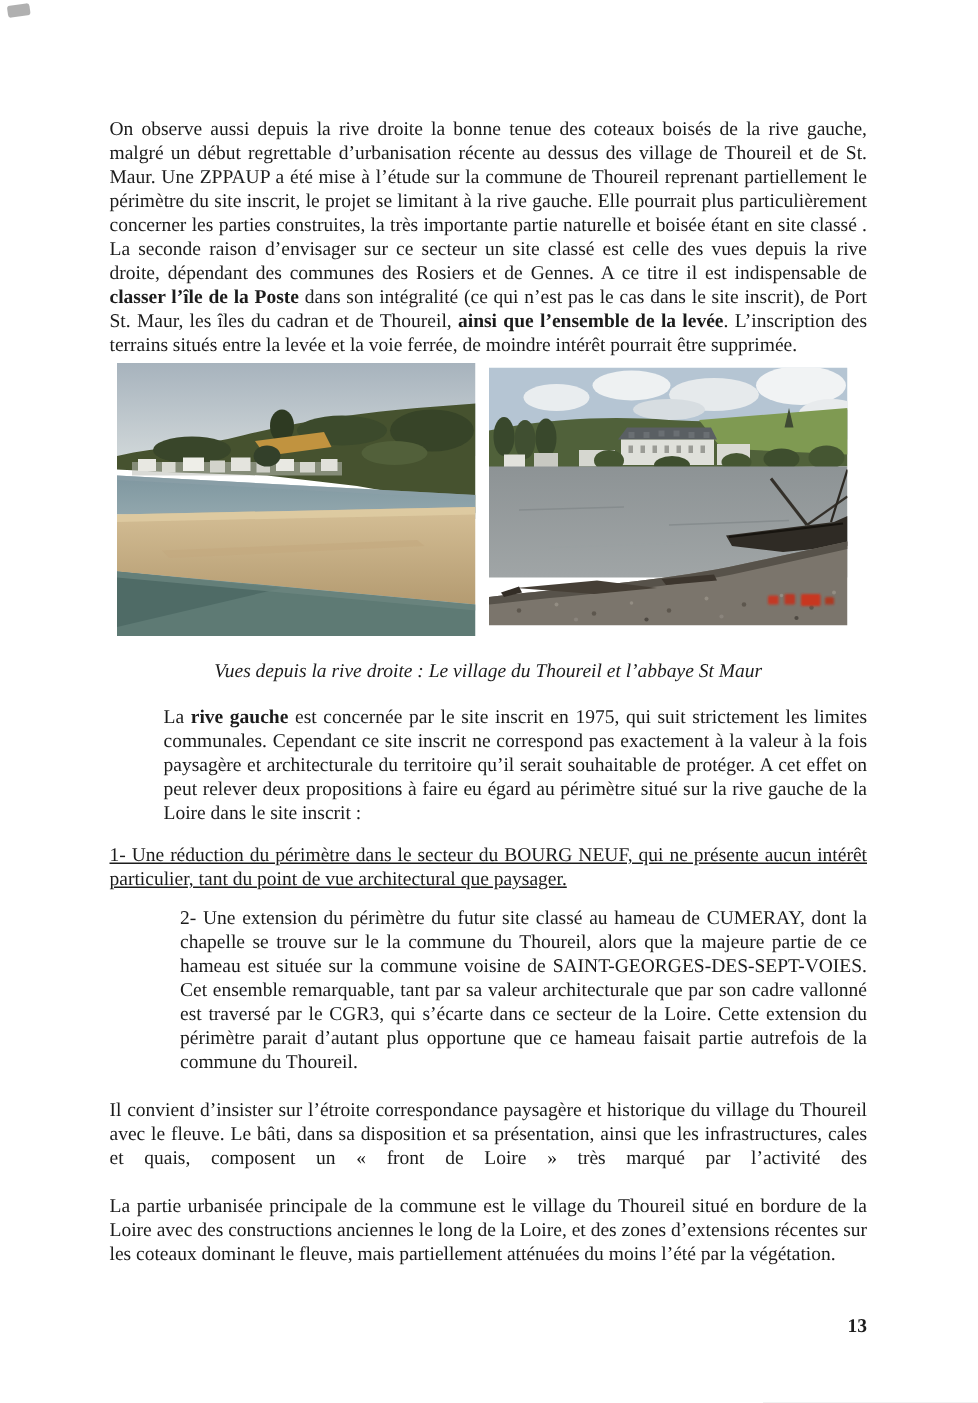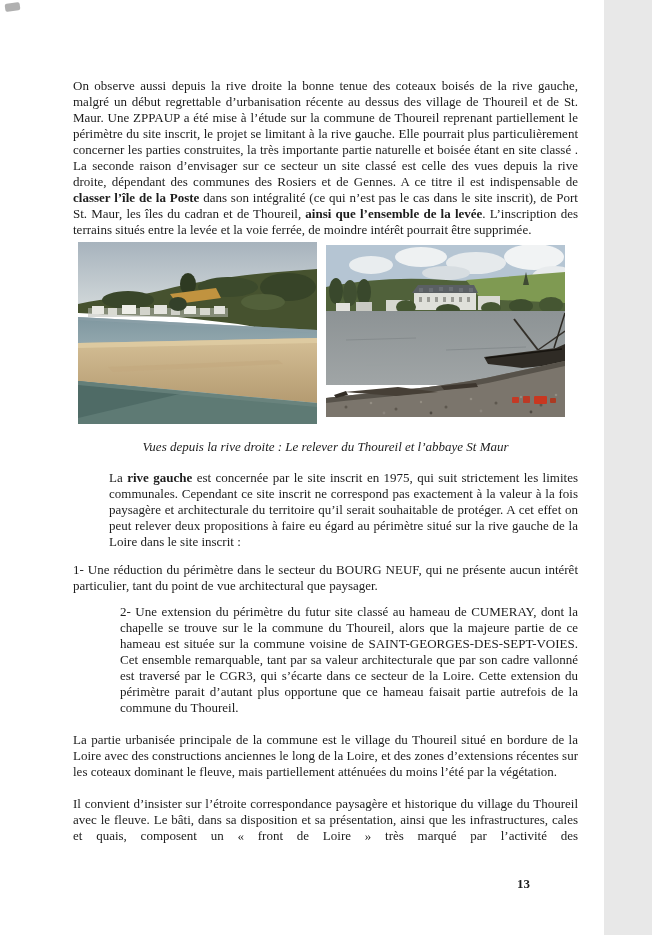--- a/index.html
+++ b/index.html
@@ -1,18 +1,18 @@
 <!DOCTYPE html>
 <html lang="fr"><head>
 <meta charset="utf-8">
 <style>
   html,body{margin:0;padding:0;background:#e8e8e8;}
   .page{
     position:relative;
-    width:604px;height:935px;
+    width:652px;height:935px;
     background:#ffffff;
     font-family:"Liberation Serif","DejaVu Serif",serif;
     color:#1c1c1c;
     overflow:hidden;
   }
   .content{
     position:absolute;
     left:73px;top:78px;
     width:505px;
   }
@@ -33,21 +33,21 @@
   .photo{display:block;}
   .photo-right{margin-top:3px;}
   .caption{
     margin-top:15px;
     font-size:13px;
     line-height:16px;
     font-style:italic;
     text-align:center;
   }
   .mt-p2{margin-top:15px;margin-left:36px;}
-  .mt-p3{margin-top:12px;}
+  .mt-p3{margin-top:12px;text-decoration:underline;}
   .mt-p4{margin-top:10px;margin-left:47px;}
   .mt-p5{margin-top:16px;}
   .mt-p6{margin-top:16px;}
   .pagenum{
     position:absolute;
     top:876px;right:74px;
     font-size:13px;
     font-weight:bold;
     text-align:right;
   }
@@ -227,29 +227,29 @@
         </g>
         <g filter="url(#stampblur)">
           <rect x="186" y="152" width="7" height="6" rx="1" fill="#d03018" opacity="0.85"></rect>
           <rect x="197" y="151" width="7" height="7" rx="1" fill="#c52d15" opacity="0.85"></rect>
           <rect x="208" y="151" width="13" height="8" rx="1" fill="#d03018" opacity="0.9"></rect>
           <rect x="224" y="153" width="6" height="5" rx="1" fill="#b82a14" opacity="0.8"></rect>
         </g>
       </svg>
     </div>
 
-    <div class="caption">Vues depuis la rive droite : Le relever du Thoureil et l’abbaye St Maur</div>
+    <div class="caption">Vues depuis la rive droite : Le village du Thoureil et l’abbaye St Maur</div>
 
     <p class="para mt-p2"><span>La </span><span class="b">rive gauche</span><span> est concernée par le site inscrit en 1975, qui suit strictement les limites communales. Cependant ce site inscrit ne correspond pas exactement à la valeur à la fois paysagère et architecturale du territoire qu’il serait souhaitable de protéger. A cet effet on peut relever deux propositions à faire eu égard au périmètre situé sur la rive gauche de la Loire dans le site inscrit :</span></p>
 
     <p class="para mt-p3"><span>1- Une réduction du périmètre dans le secteur du BOURG NEUF, qui ne présente aucun intérêt particulier, tant du point de vue architectural que paysager.</span></p>
 
     <p class="para mt-p4"><span>2- Une extension du périmètre du futur site classé au hameau de CUMERAY, dont la chapelle se trouve sur le la commune du Thoureil, alors que la majeure partie de ce hameau est située sur la commune voisine de SAINT-GEORGES-DES-SEPT-VOIES. Cet ensemble remarquable, tant par sa valeur architecturale que par son cadre vallonné est traversé par le CGR3, qui s’écarte dans ce secteur de la Loire. Cette extension du périmètre parait d’autant plus opportune que ce hameau faisait partie autrefois de la commune du Thoureil.</span></p>
 
+    <p class="para mt-p6 cutoff"><span>Il convient d’insister sur l’étroite correspondance paysagère et historique du village du Thoureil avec le fleuve. Le bâti, dans sa disposition et sa présentation, ainsi que les infrastructures, cales et quais, composent un « front de Loire » très marqué par l’activité des</span></p>
+
     <p class="para mt-p5"><span>La partie urbanisée principale de la commune est le village du Thoureil situé en bordure de la Loire avec des constructions anciennes le long de la Loire, et des zones d’extensions récentes sur les coteaux dominant le fleuve, mais partiellement atténuées du moins l’été par la végétation.</span></p>
 
-    <p class="para mt-p6 cutoff"><span>Il convient d’insister sur l’étroite correspondance paysagère et historique du village du Thoureil avec le fleuve. Le bâti, dans sa disposition et sa présentation, ainsi que les infrastructures, cales et quais, composent un « front de Loire » très marqué par l’activité des</span></p>
-
   </div>
 
   <div class="pagenum">13</div>
 
 </div>
 
 </body></html>

